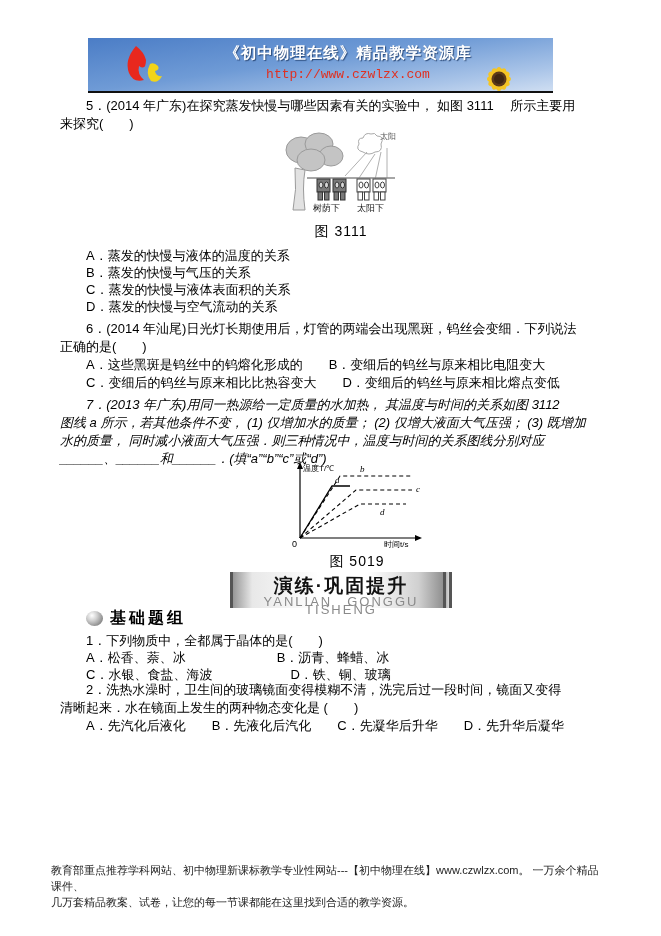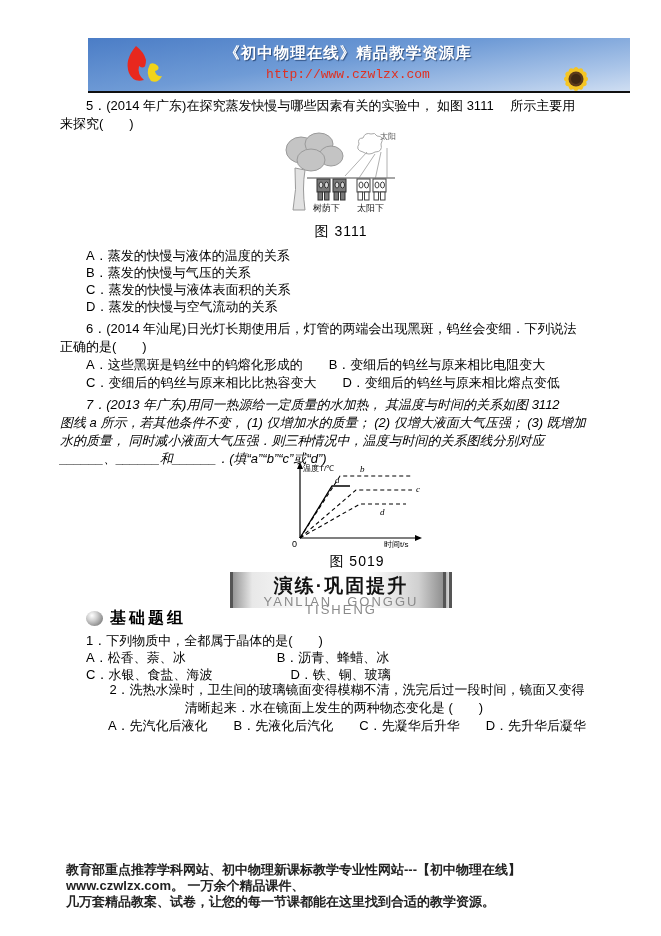--- a/index.html
+++ b/index.html
@@ -5,21 +5,21 @@
   html,body { margin:0; padding:0; background:#fff; }
   .page {
     position:relative; width:661px; height:936px; background:#ffffff;
     font-family:"Liberation Sans", sans-serif; font-size:13px; color:#000;
     overflow:hidden;
   }
   .abs { position:absolute; }
 
   
   .header-banner {
-    left:88px; top:38px; width:542px; height:53px;
+    left:88px; top:38px; width:465px; height:53px;
     background:linear-gradient(172deg,#4b7dc6 0%,#6f9bd6 45%,#a9c4e8 80%,#cfdef2 100%);
     border-bottom:2px solid #101010; overflow:hidden;
   }
   .logo-svg { position:absolute; left:32px; top:6px; }
   .banner-titles { position:absolute; left:110px; top:5px; width:300px; text-align:center; }
   .site-title {
     color:#fff; font-weight:bold; font-size:15.5px; letter-spacing:1px;
     text-shadow:1px 1px 1px #2a4a7a; white-space:nowrap;
   }
   .site-url {
@@ -55,21 +55,21 @@
   .basic-group { left:86px; top:606px; height:24px; display:flex; align-items:center; }
   .bead-icon {
     width:17px; height:15px; border-radius:50%;
     background:radial-gradient(circle at 35% 30%, #ffffff 0%, #cfcfcf 35%, #8a8a8a 75%, #6a6a6a 100%);
     margin-right:7px;
   }
   .basic-title { font-size:16px; font-weight:bold; letter-spacing:3px; }
 
   
   .footer {
-    left:66px; top:862px; width:554px; font-size:13px; font-weight:bold;
+    left:51px; top:862px; width:554px; font-size:11px; font-weight:normal;
     color:#222; line-height:16px;
   }
 </style>
 </head>
 <body>
 
 <div class="page">
 
   <div class="abs header-banner">
     <svg class="logo-svg" width="44" height="42" viewBox="0 0 44 42">
@@ -213,21 +213,21 @@
     <div class="bead-icon"></div>
     <div class="basic-title">基础题组</div>
   </div>
 
   <div class="block lh17" style="left:60px; top:632px;">
     <div class="textline indent">1．下列物质中，全都属于晶体的是(　　)</div>
     <div class="textline indent">A．松香、萘、冰　　　　　　　B．沥青、蜂蜡、冰</div>
     <div class="textline indent">C．水银、食盐、海波　　　　　　D．铁、铜、玻璃</div>
   </div>
 
-  <div class="block" style="left:60px; top:681px;text-align:center;">
+  <div class="block" style="left:60px; top:681px;">
     <div class="textline indent">2．洗热水澡时，卫生间的玻璃镜面变得模糊不清，洗完后过一段时间，镜面又变得</div>
     <div class="textline">清晰起来．水在镜面上发生的两种物态变化是 (　　)</div>
     <div class="textline indent">A．先汽化后液化　　B．先液化后汽化　　C．先凝华后升华　　D．先升华后凝华</div>
   </div>
 
 
   <div class="abs footer">
     <div>教育部重点推荐学科网站、初中物理新课标教学专业性网站---【初中物理在线】www.czwlzx.com。 一万余个精品课件、</div>
     <div>几万套精品教案、试卷，让您的每一节课都能在这里找到合适的教学资源。</div>
   </div>

